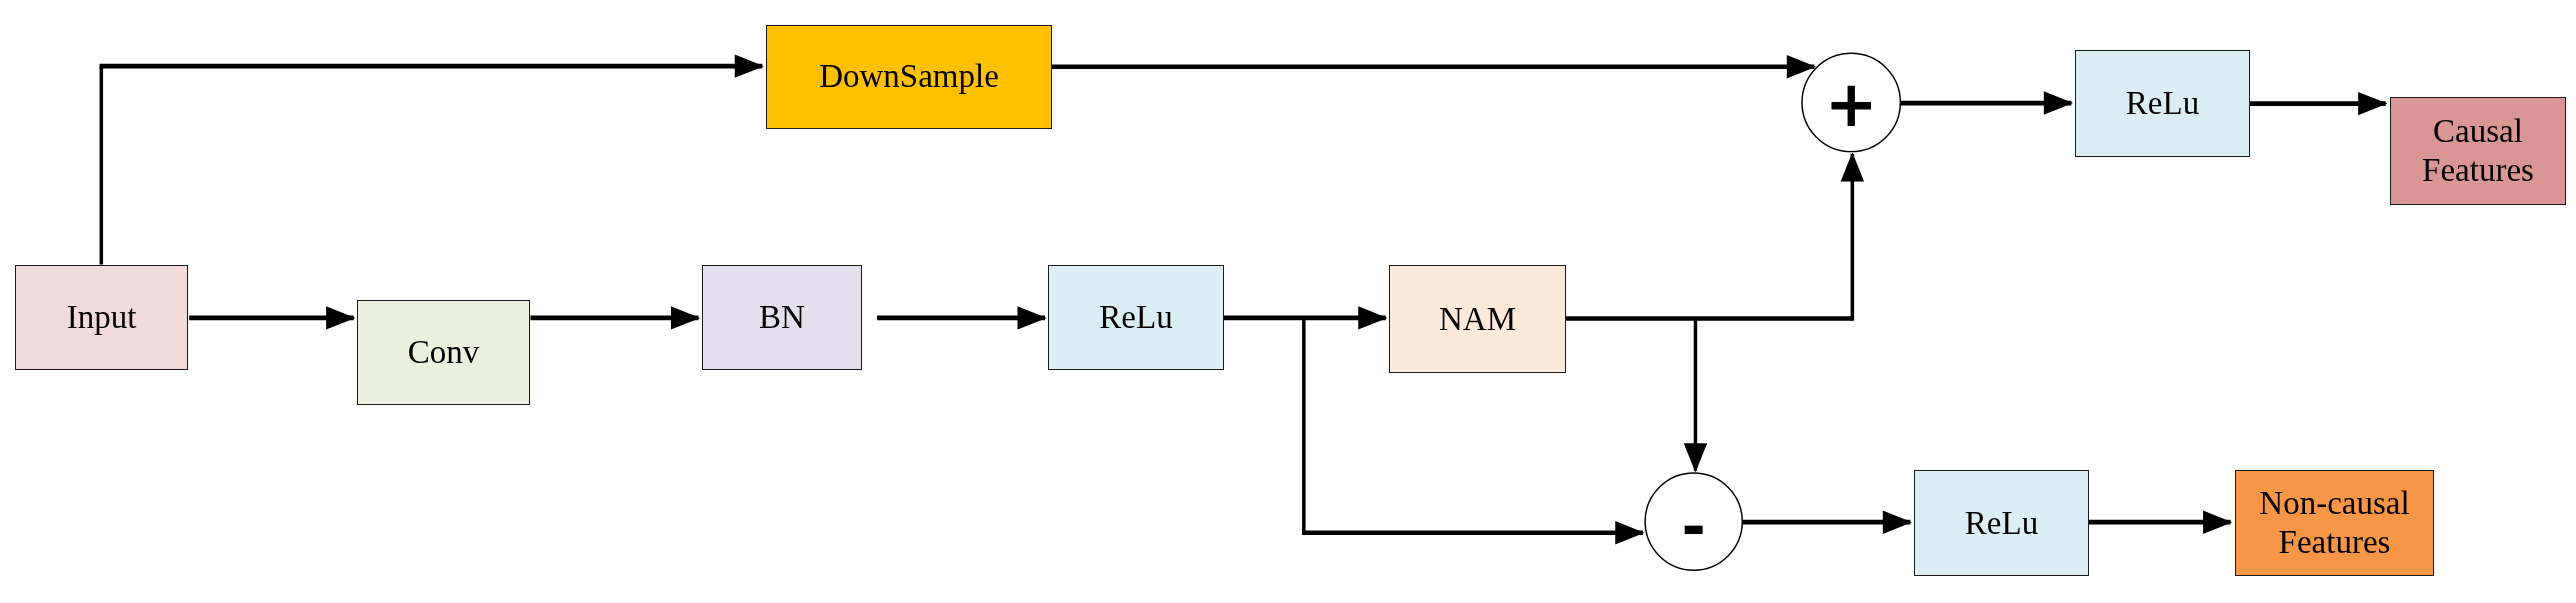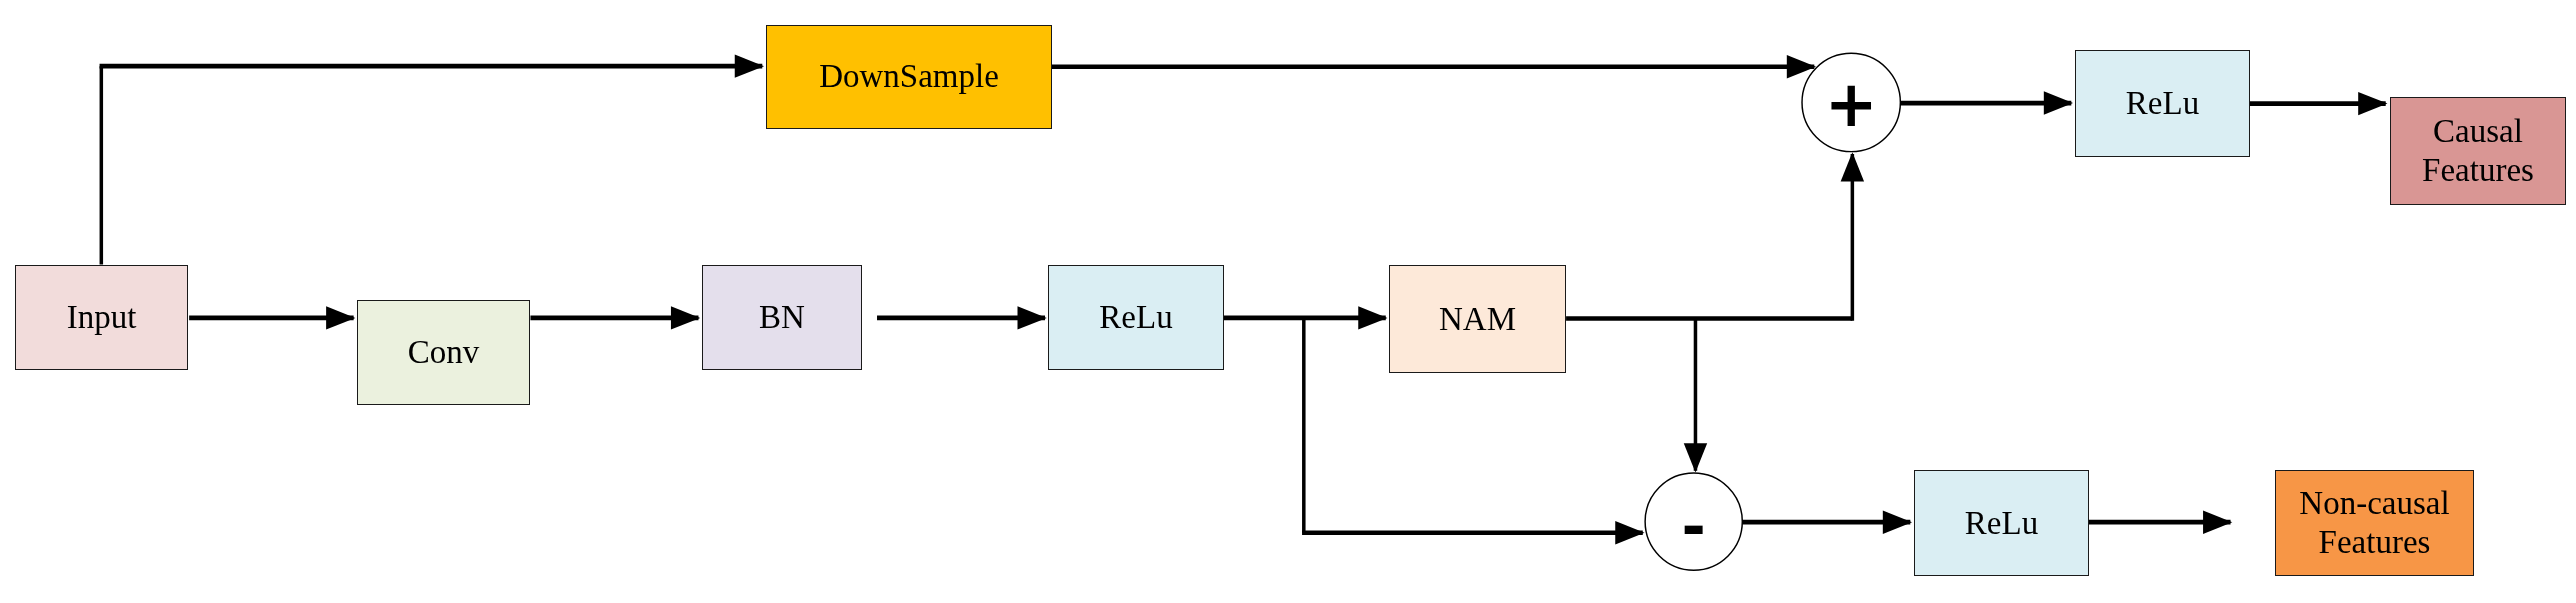--- a/index.html
+++ b/index.html
@@ -110,18 +110,18 @@
   </div>
 
   <div class="node" style="left: 2390px; top: 49px; width: 176px; height: 108px; background-color: rgb(217, 150, 148); margin-top: 48px;">
     <span>Causal Features</span>
   </div>
 
   <div class="node" style="left: 1914px; top: 470px; width: 175px; height: 106px; background-color: rgb(218, 238, 243);">
     <span>ReLu</span>
   </div>
 
-  <div class="node" style="left: 2235px; top: 470px; width: 199px; height: 106px; background-color: rgb(247, 150, 70); margin-left: 40px;">
+  <div class="node" style="left: 2235px; top: 470px; width: 199px; height: 106px; background-color: rgb(247, 150, 70);">
     <span>Non-causal Features</span>
   </div>
 
 </div>
 
 
 </body></html>

